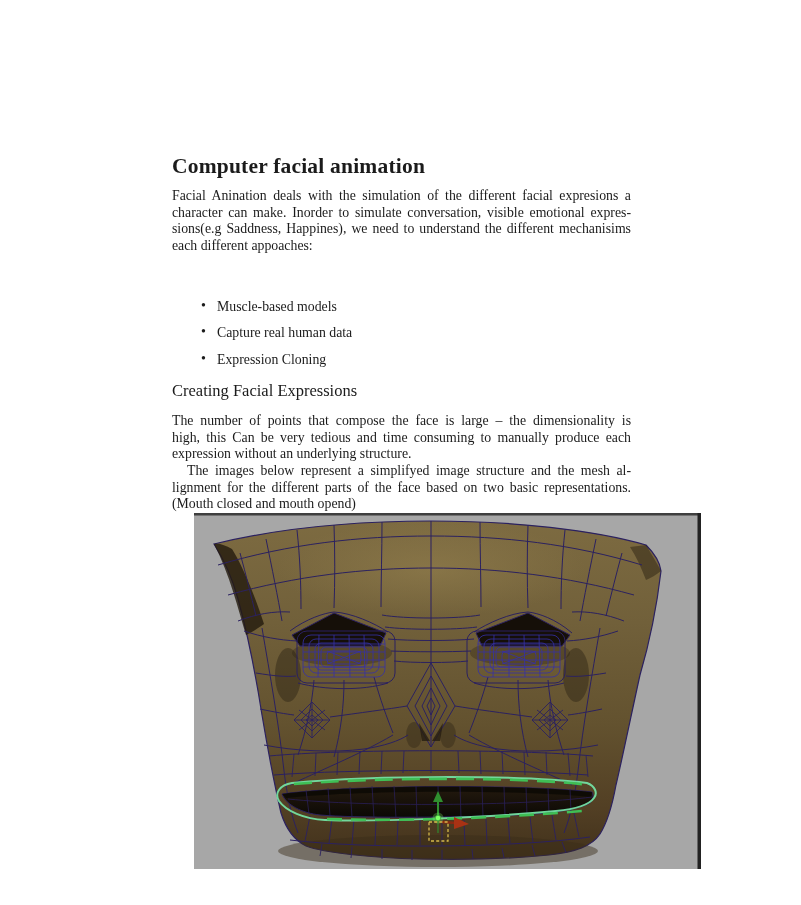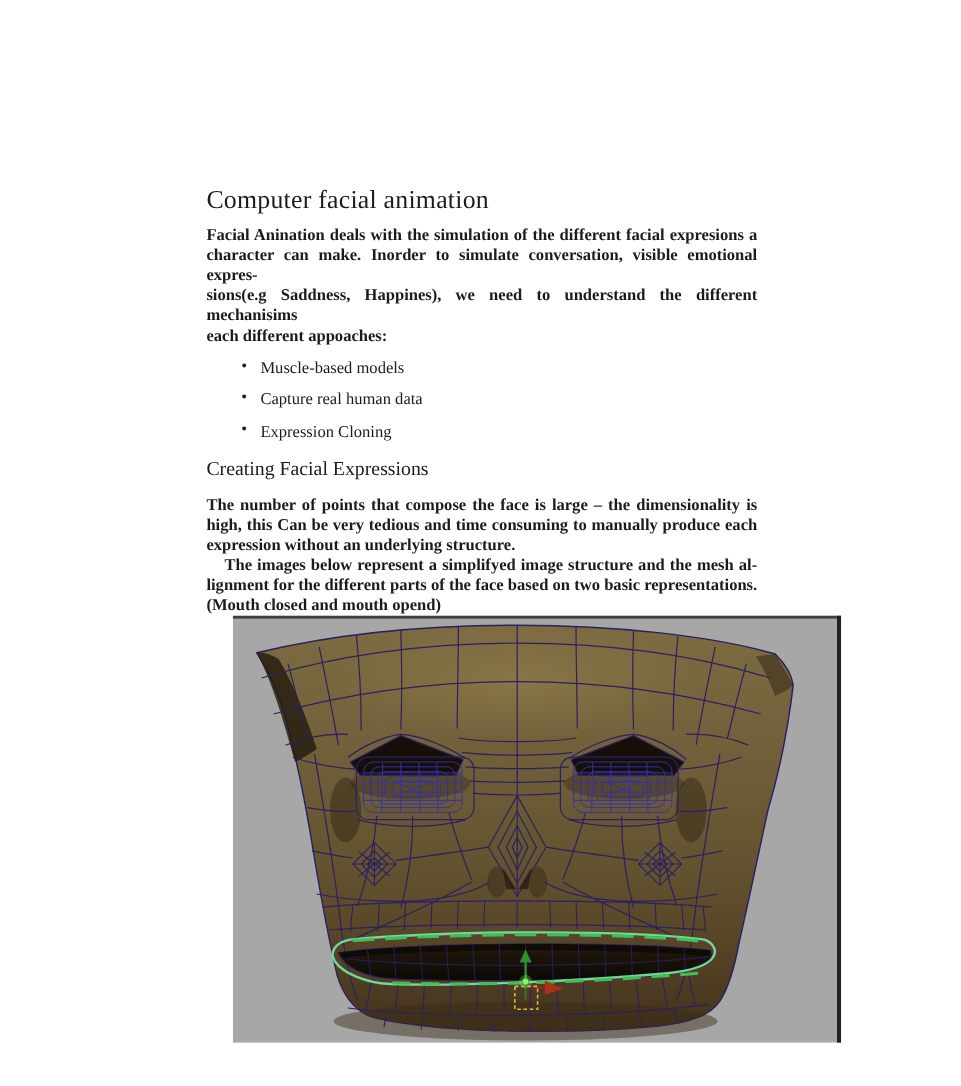--- a/index.html
+++ b/index.html
@@ -3,25 +3,25 @@
 <meta charset="utf-8">
 <style>
   html,body { margin:0; padding:0; }
   body {
     width:801px; height:905px; background:#ffffff; position:relative;
     font-family:"Liberation Serif","DejaVu Serif",serif; color:#1b1b1b;
     overflow:hidden;
   }
   .abs { position:absolute; }
   #doc-title {
-    left:172px; top:154px; font-size:21.5px; font-weight:normal;
+    left:172px; top:154px; font-size:21.5px; font-weight:bold;
     letter-spacing:0.2px; white-space:nowrap;
   }
   .para { left:172px; width:459px; font-size:13.8px; line-height:16.7px; }
-  .para .line { width:100%;font-weight:bold; }
+  .para .line { width:100%; }
   .para .line.j { text-align:justify; text-align-last:justify; }
   .para .line.indent { text-indent:15px; }
   #bullet-list { left:172px; top:299px; width:459px; font-size:13.8px; }
   #bullet-list .li { position:relative; padding-left:45px; height:16.7px; margin-bottom:9.6px; }
   #bullet-list .bullet { position:absolute; left:29px; top:-1px; font-size:14px; }
   #section-heading {
     left:172px; top:381px; font-size:16.5px; font-weight:normal; white-space:nowrap;
   }
   #figure-wrap { left:194px; top:513px; width:507px; height:356px; }
   #figure-wrap svg { display:block; }

